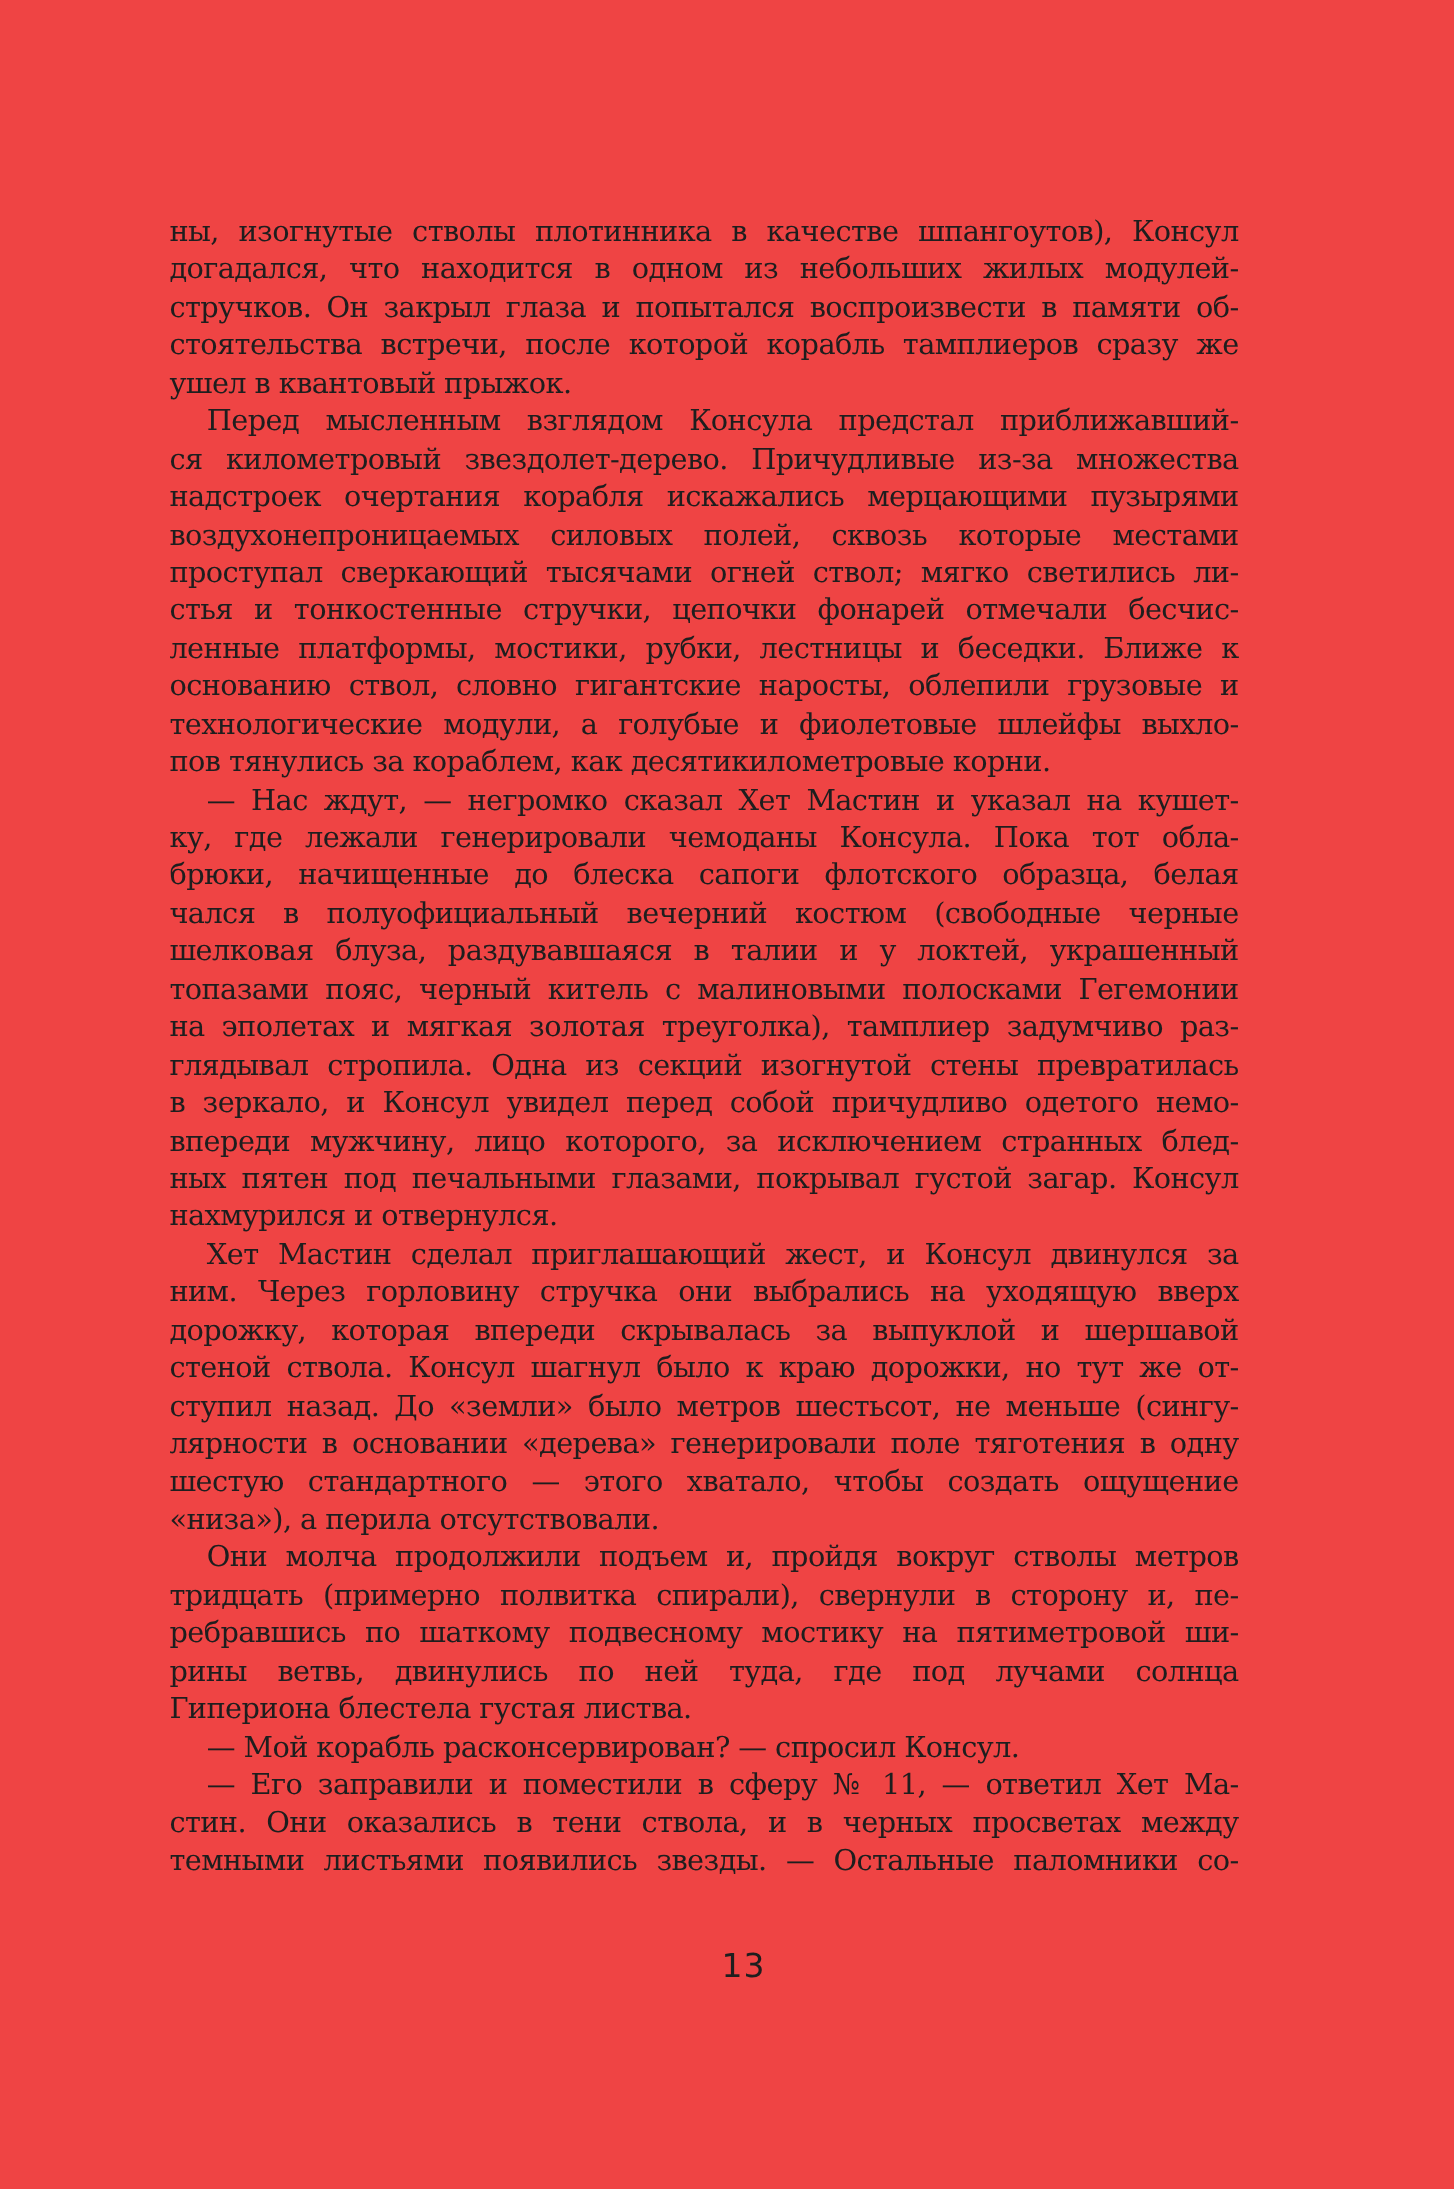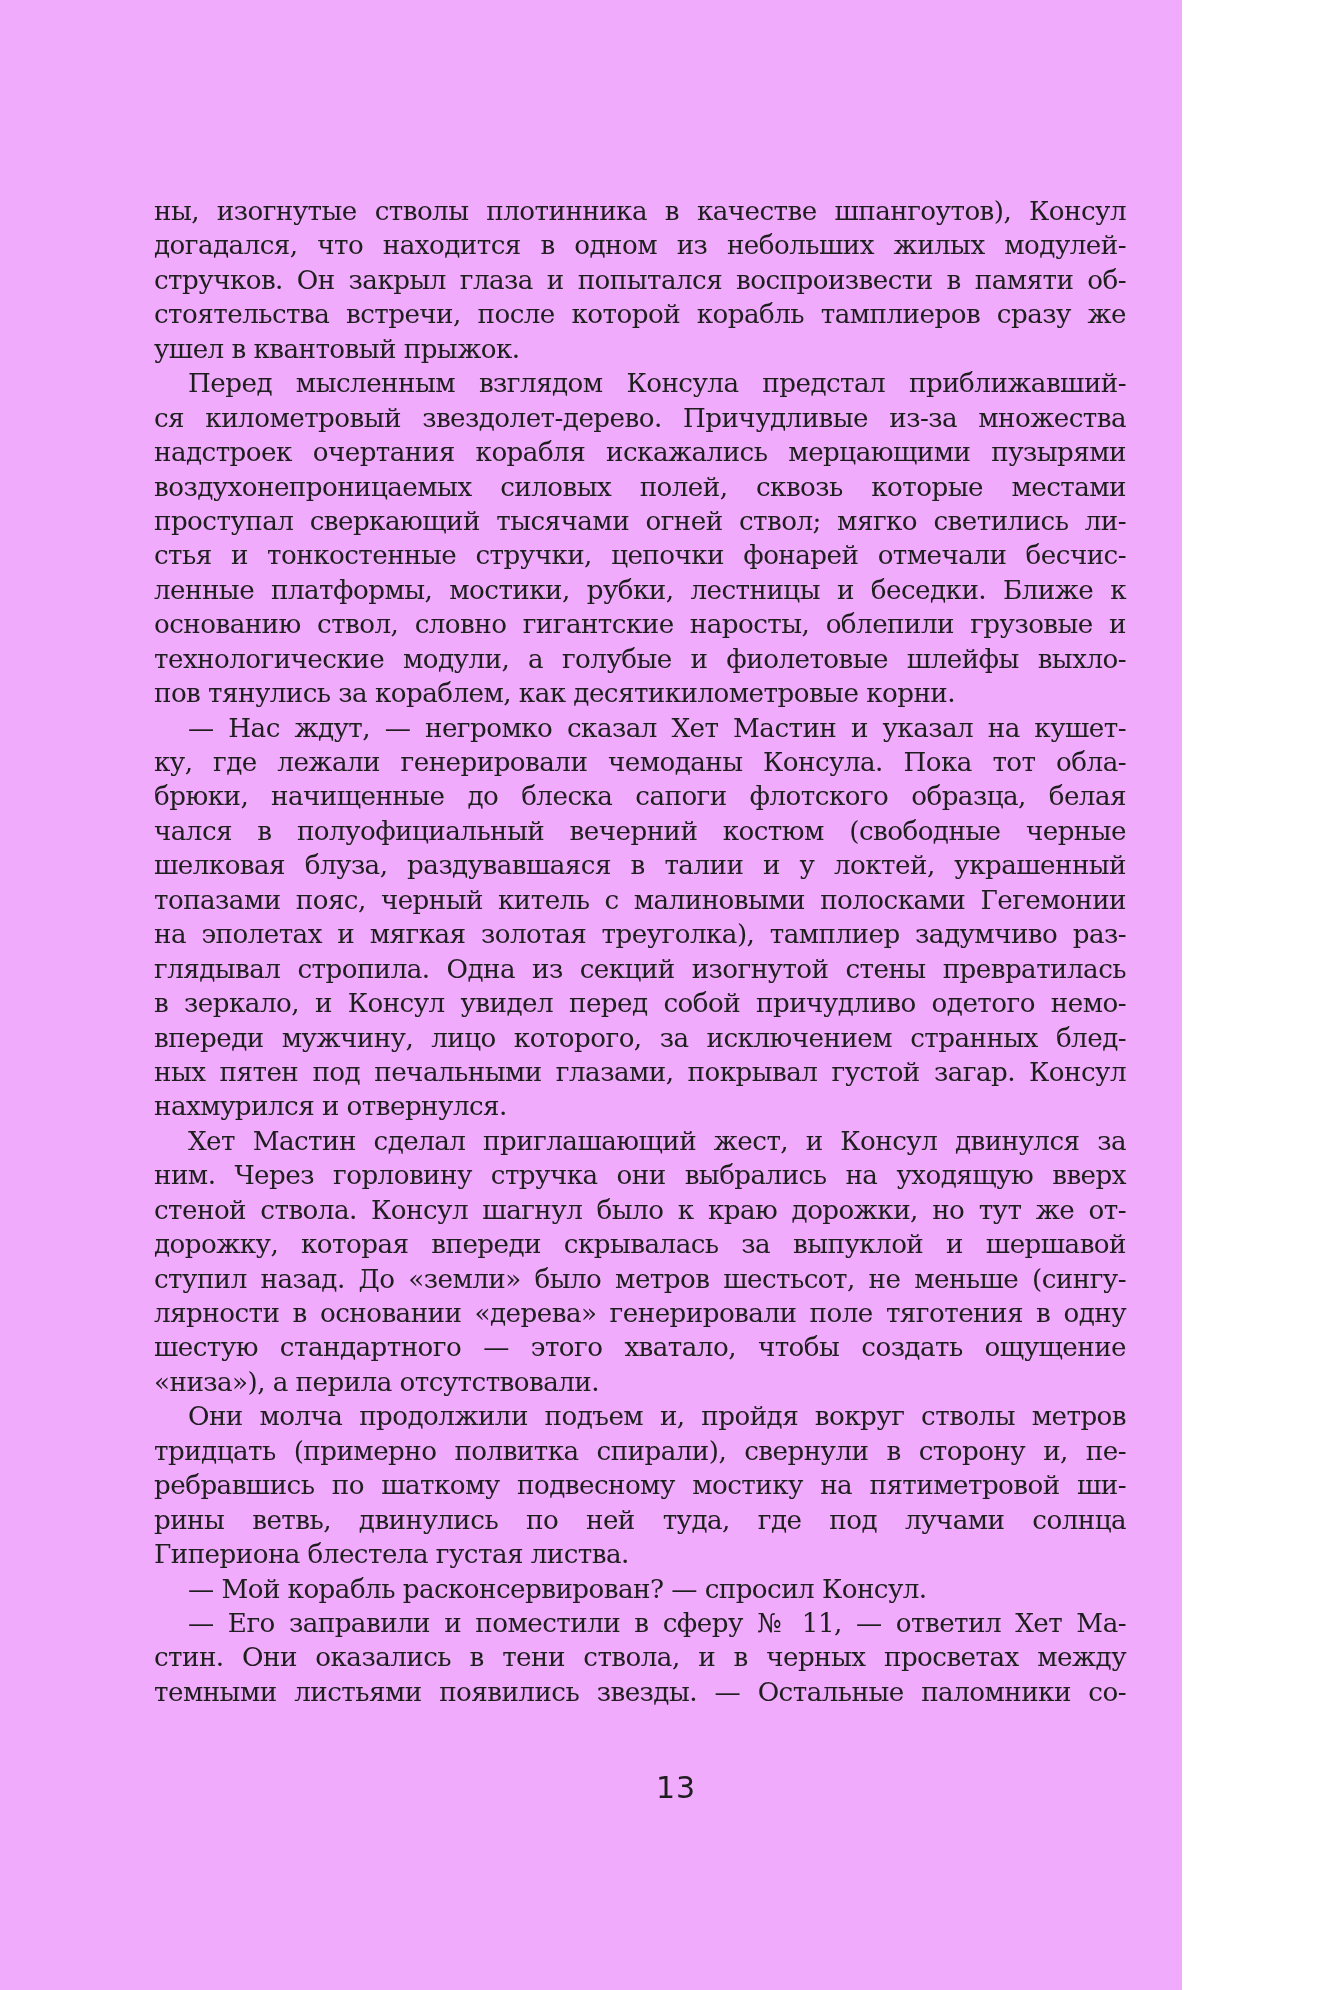--- a/index.html
+++ b/index.html
@@ -1,17 +1,17 @@
 <!DOCTYPE html>
 <html><head>
 <meta charset="utf-8">
 <style>
   html, body { margin: 0; padding: 0; background: #ffffff; }
   body { width: 1322px; height: 1990px; position: relative; overflow: hidden; }
-  .page { position: absolute; left: 0; top: 0; width: 1182px; height: 1990px; background: #f0abfc; }
+  .page { position: absolute; left: 0; top: 0; width: 1322px; height: 1990px; background: #ef4444; }
   .text-block {
     position: absolute; left: 154px; top: 194px; width: 972px;
     font-family: "DejaVu Serif", "Liberation Serif", serif;
     font-size: 26.2px; line-height: 34.45px; color: #1e1e1e;
     letter-spacing: -0.55px;
   }
   .line { display: block; white-space: nowrap; text-align: justify; text-align-last: justify; height: 34.45px; overflow: visible; }
   .line.last { text-align-last: left; }
   .line.indent { padding-left: 34px; }
   .page-number {
@@ -58,22 +58,22 @@
       <span class="line">глядывал стропила. Одна из секций изогнутой стены превратилась</span>
       <span class="line">в зеркало, и Консул увидел перед собой причудливо одетого немо-</span>
       <span class="line">впереди мужчину, лицо которого, за исключением странных блед-</span>
       <span class="line">ных пятен под печальными глазами, покрывал густой загар. Консул</span>
       <span class="line last">нахмурился и отвернулся.</span>
     </div>
 
     <div>
       <span class="line indent">Хет Мастин сделал приглашающий жест, и Консул двинулся за</span>
       <span class="line">ним. Через горловину стручка они выбрались на уходящую вверх</span>
+      <span class="line">дорожку, которая впереди скрывалась за выпуклой и шершавой</span>
       <span class="line">стеной ствола. Консул шагнул было к краю дорожки, но тут же от-</span>
-      <span class="line">дорожку, которая впереди скрывалась за выпуклой и шершавой</span>
       <span class="line">ступил назад. До «земли» было метров шестьсот, не меньше (сингу-</span>
       <span class="line">лярности в основании «дерева» генерировали поле тяготения в одну</span>
       <span class="line">шестую стандартного — этого хватало, чтобы создать ощущение</span>
       <span class="line last">«низа»), а перила отсутствовали.</span>
     </div>
 
     <div>
       <span class="line indent">Они молча продолжили подъем и, пройдя вокруг стволы метров</span>
       <span class="line">тридцать (примерно полвитка спирали), свернули в сторону и, пе-</span>
       <span class="line">ребравшись по шаткому подвесному мостику на пятиметровой ши-</span>

